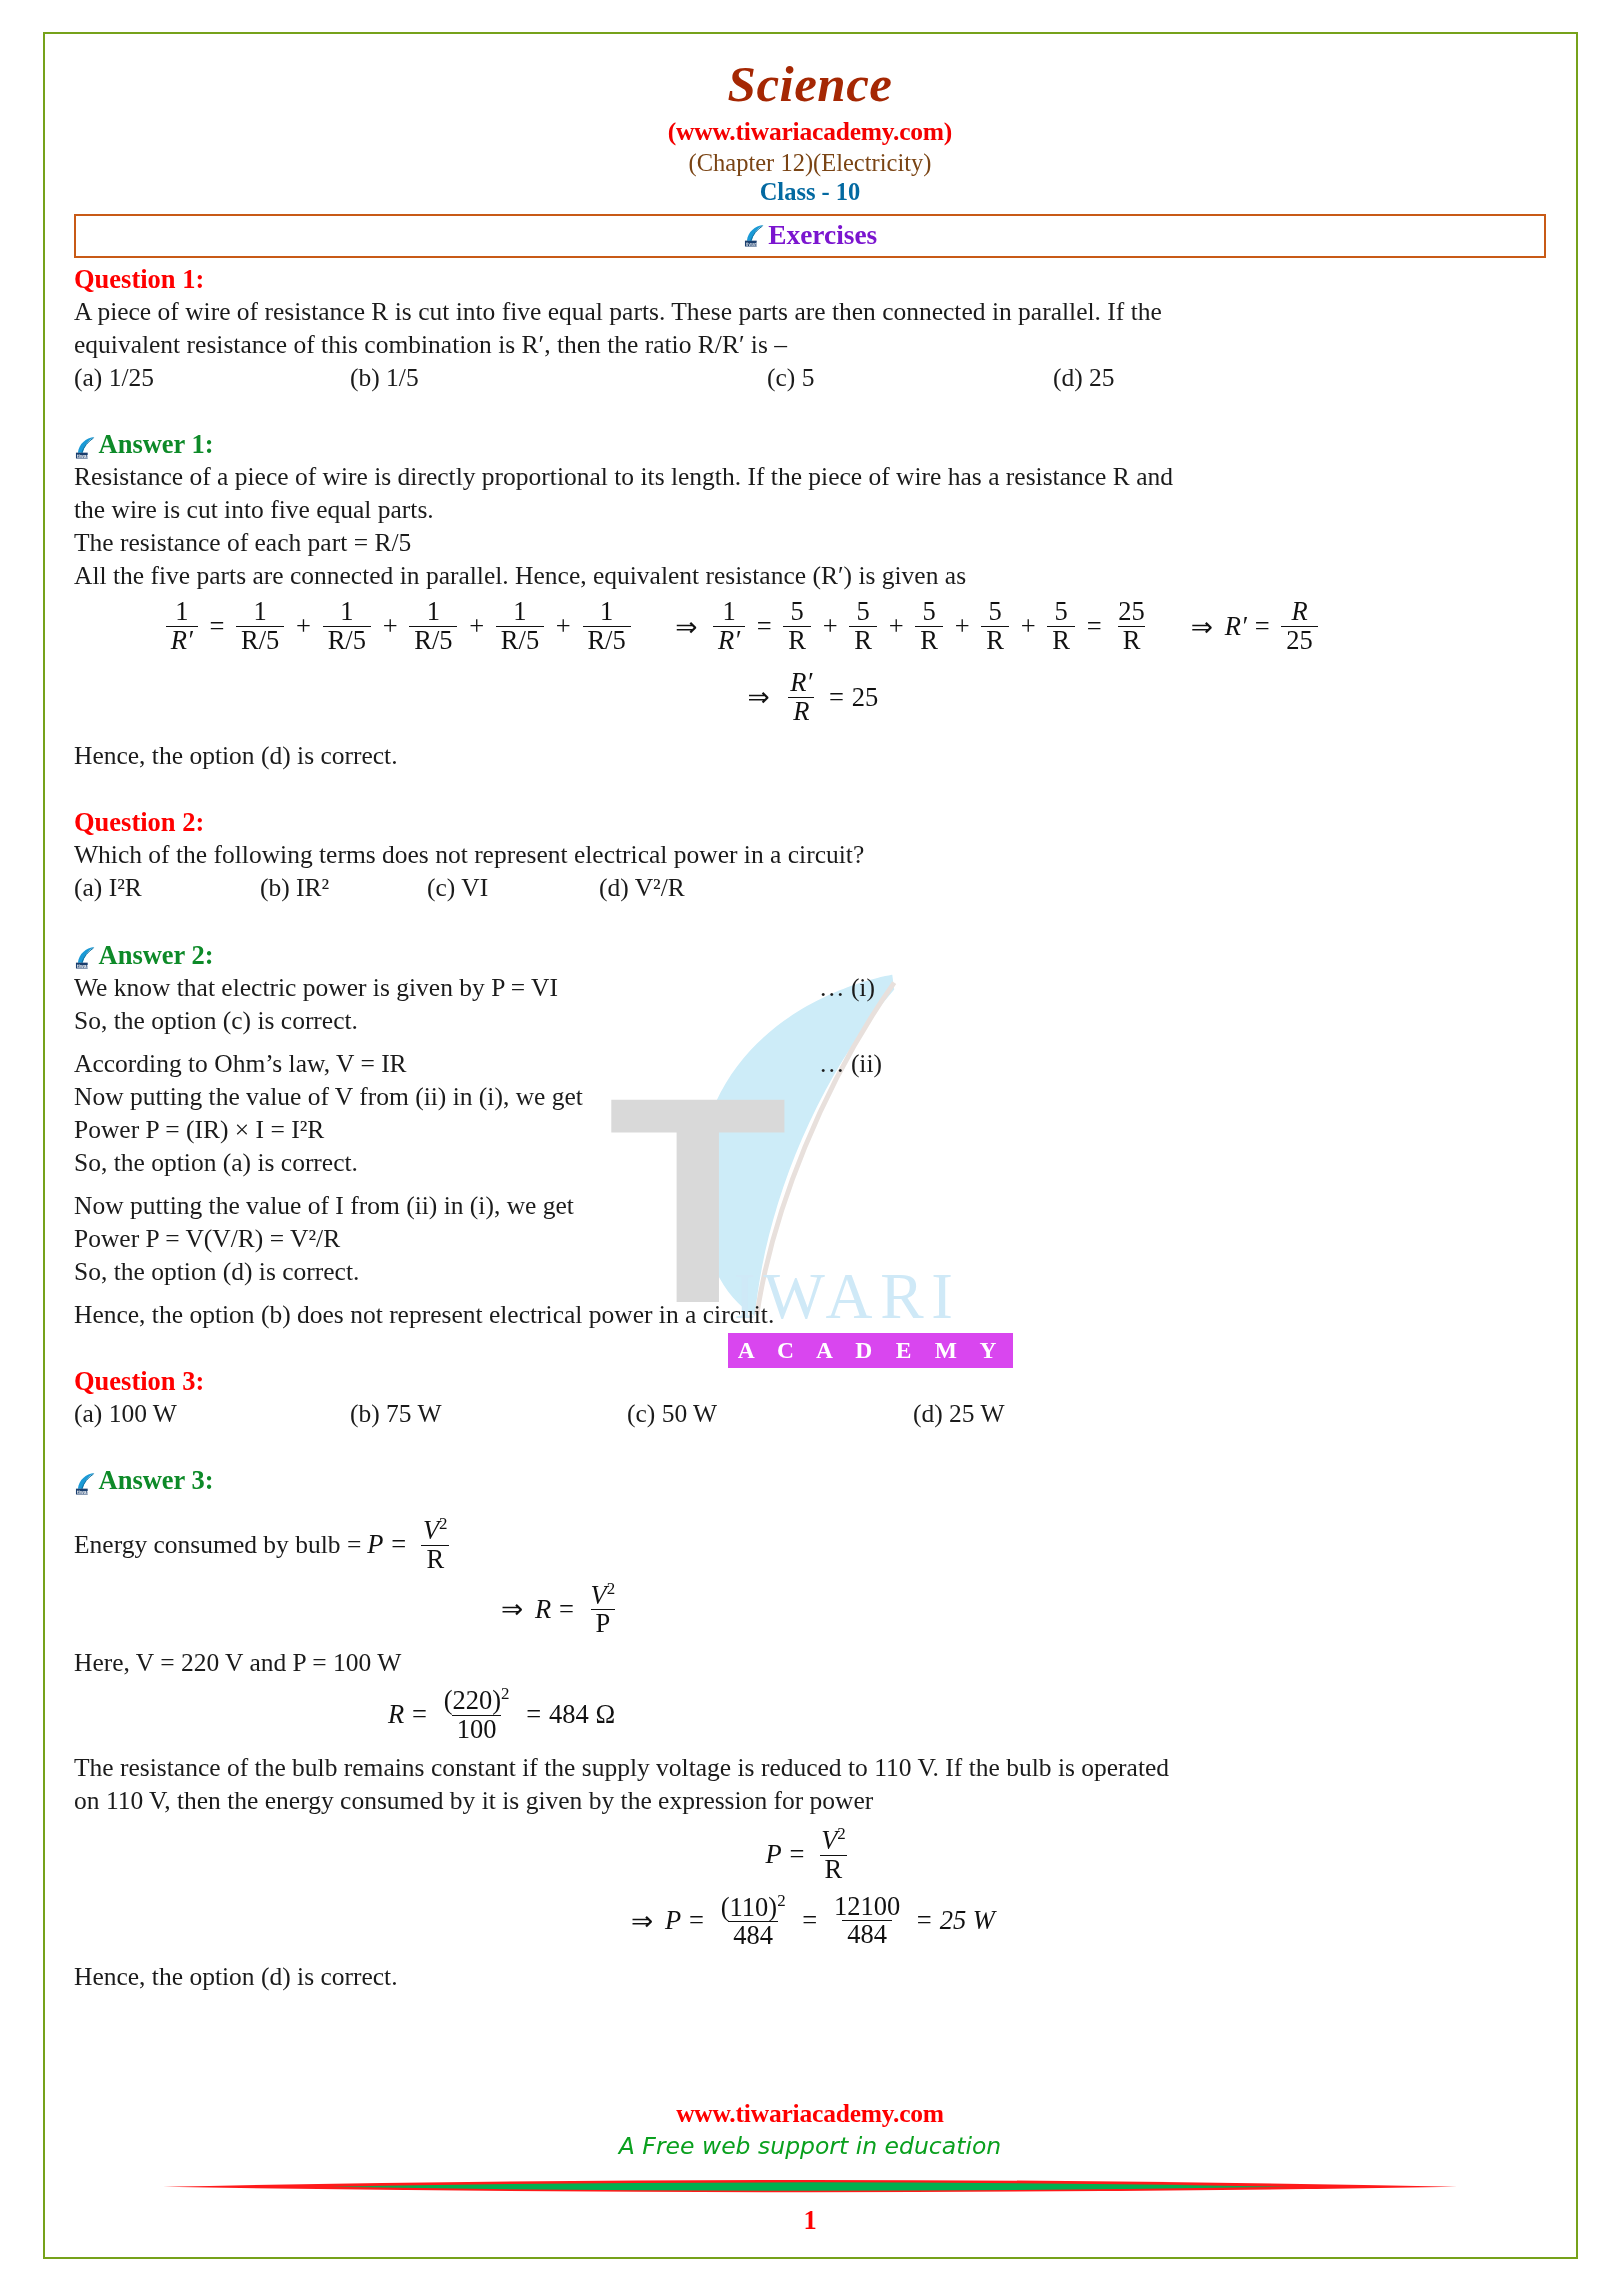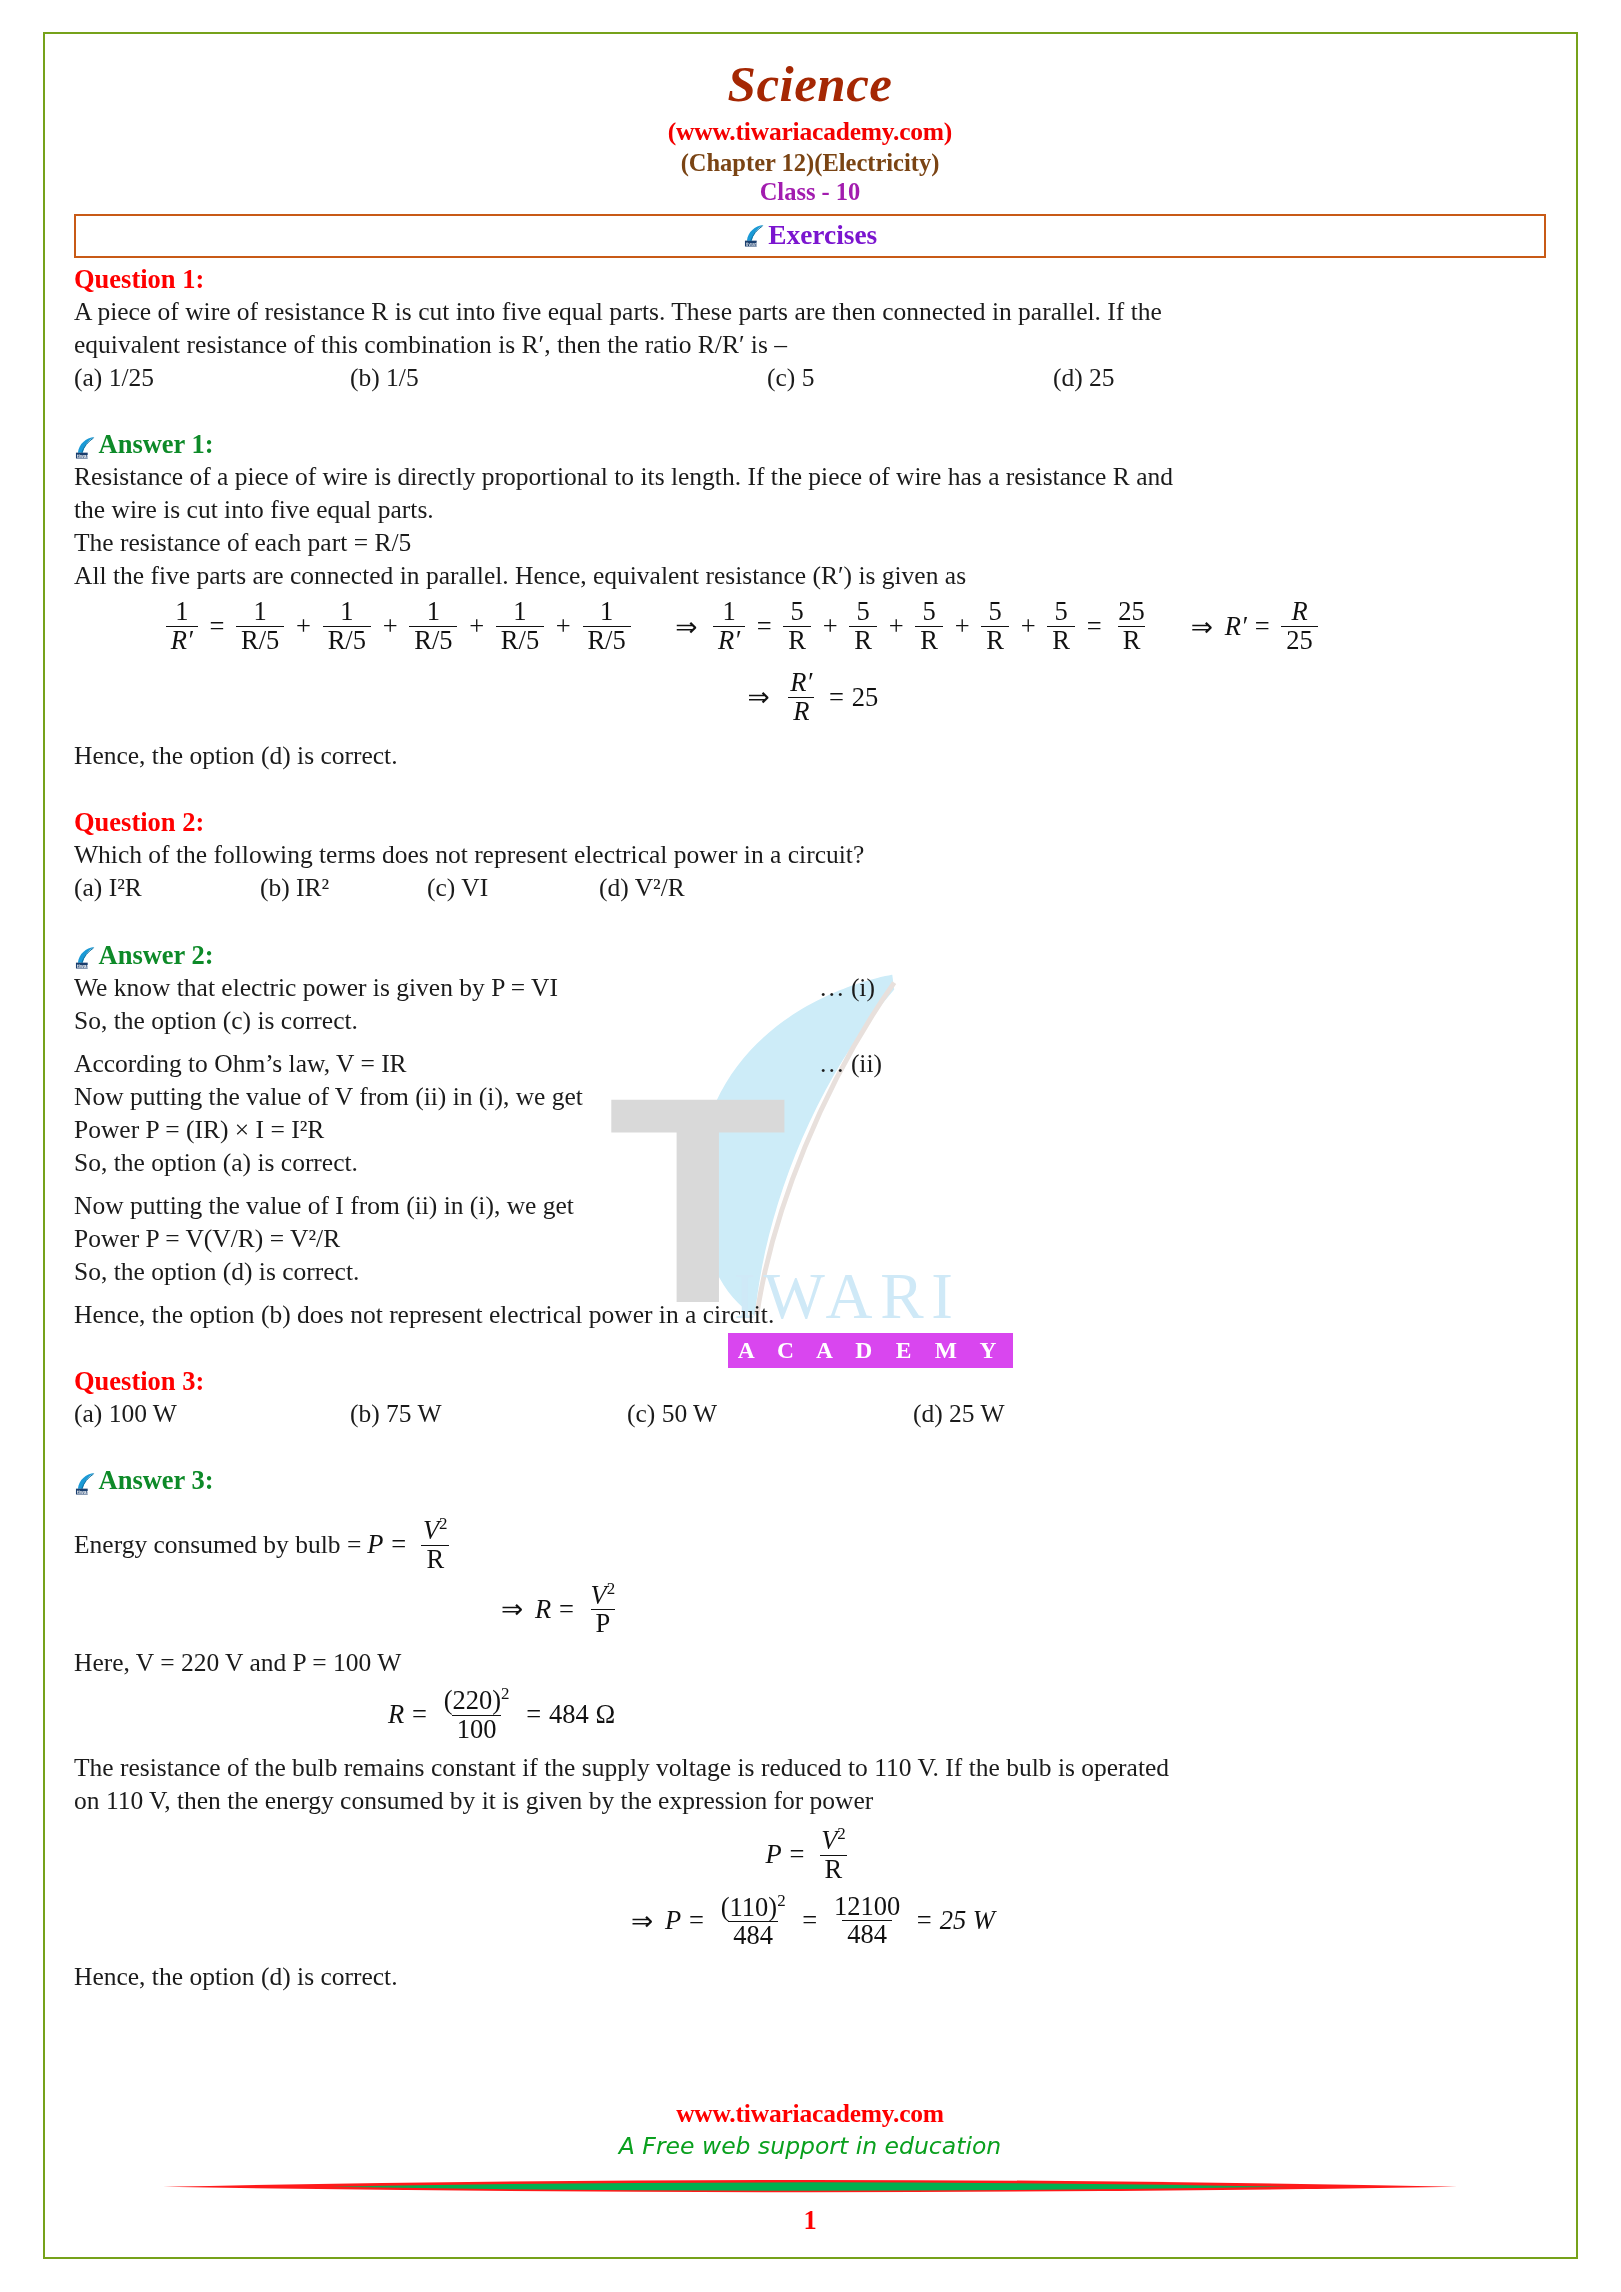--- a/index.html
+++ b/index.html
@@ -40,30 +40,30 @@
   .site-line{
     text-align:center;
     font-weight:bold;
     font-size:25.5px;
     color:#f40000;
     margin-top:6.9px;
     letter-spacing:-0.2px;
   }
   .chapter-line{
     text-align:center;
-    font-weight:bold;
+    font-weight:normal;
     font-size:24.5px;
     color:#7a4414;
     margin-top:2px;
   }
   .class-line{
     text-align:center;
     font-weight:bold;
     font-size:24.5px;
-    color:#a21caf;
+    color:#0369a1;
     margin-top:1px;
   }
   
   .exercise-bar{
     margin-top:7.8px;
     border:2px solid #c85a16;
     height:44px;
     display:flex;
     align-items:center;
     justify-content:center;

